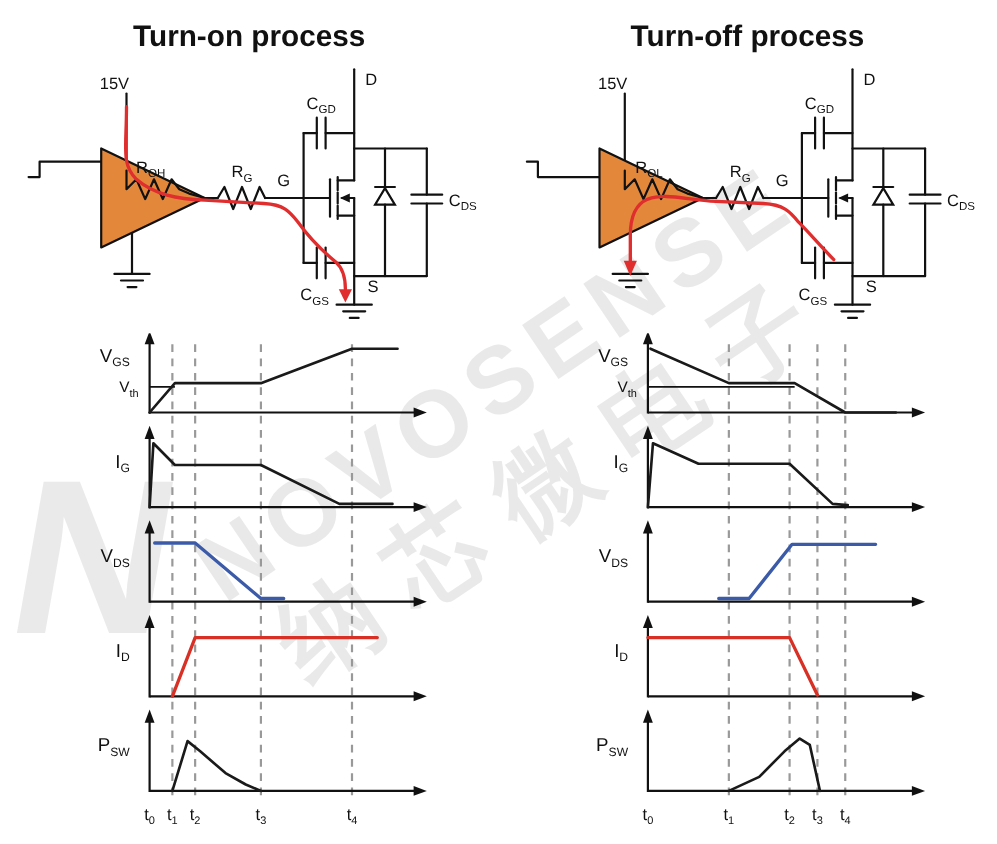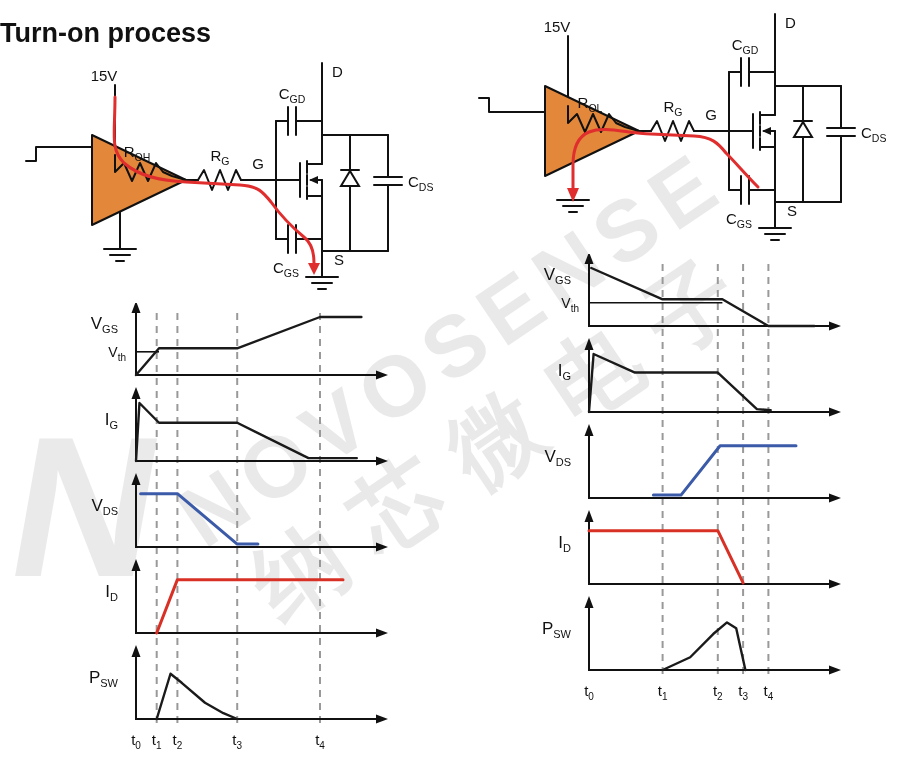--- a/index.html
+++ b/index.html
@@ -1,20 +1,20 @@
 <!DOCTYPE html>
 <html><head>
 <meta charset="utf-8">
 <style>
   *{margin:0;padding:0;box-sizing:border-box}
   html,body{background:#fff}
   body{font-family:"Liberation Sans",sans-serif}
   .canvas{position:relative;width:906px;height:767px;background:#fff;overflow:hidden}
   .panel{position:absolute;top:0;width:453px;height:767px}
-  .title{padding-top:18px;font-size:27px;font-weight:600;color:#111}
+  .title{padding-top:18px;text-align:center;font-size:27px;font-weight:600;color:#111}
   svg{display:block}
   .circuit{margin-top:2px}
   .waves{margin-left:6px}
   .w{stroke:#111;stroke-width:2;fill:none;stroke-linecap:round;stroke-linejoin:round}
   .ctxt{font-size:15px;fill:#111}
   .csub{font-size:10.5px}
   .red{stroke:#E02D2D;stroke-width:3;fill:none;stroke-linecap:round;stroke-linejoin:round}
   .redfill{fill:#E02D2D;stroke:none}
   .watermark{position:absolute;left:-100px;top:290px;width:1160px;text-align:center;
     transform:rotate(-34deg);color:rgba(125,125,125,0.17);font-weight:bold;
@@ -149,20 +149,21 @@
         <polyline points="150.7,416 164.5,370.76 176,380.04 199,399.76 217.4,410.2 231.2,416" fill="none" stroke="#1a1a1a" stroke-width="2.4" stroke-linejoin="round" stroke-linecap="round"></polyline>
         <text x="130" y="442" text-anchor="middle" fill="#111"><tspan font-size="15">t</tspan><tspan font-size="10" dy="4">0</tspan></text>
         <text x="150.7" y="442" text-anchor="middle" fill="#111"><tspan font-size="15">t</tspan><tspan font-size="10" dy="4">1</tspan></text>
         <text x="171.4" y="442" text-anchor="middle" fill="#111"><tspan font-size="15">t</tspan><tspan font-size="10" dy="4">2</tspan></text>
         <text x="231.2" y="442" text-anchor="middle" fill="#111"><tspan font-size="15">t</tspan><tspan font-size="10" dy="4">3</tspan></text>
         <text x="314" y="442" text-anchor="middle" fill="#111"><tspan font-size="15">t</tspan><tspan font-size="10" dy="4">4</tspan></text>
       </svg>
   </div>
 
   <div class="panel" style="left:453px">
+    <div class="title">Turn-off process</div>
 
     <svg class="circuit" width="453" height="252" viewBox="0 0 453 252">
       <text x="104" y="30" text-anchor="middle" class="ctxt">15V</text>
       <line x1="115" y1="34" x2="115" y2="104" class="w"></line>
 
       <polyline points="26,96 36,96 36,110 92,110" class="w"></polyline>
       <polygon points="92,84 92,174 186,129" fill="#E3873B" stroke="#111" stroke-width="2" stroke-linejoin="round"></polygon>
       <polyline points="115,104 115,121 124,112 132,130 140,112 148,130 156,112 163,121 172,125 186,129" class="w"></polyline>
       <text x="137" y="106" text-anchor="middle" class="ctxt"><tspan>R</tspan><tspan class="csub" dy="4">OL</tspan></text>
       <line x1="120" y1="161" x2="120" y2="198" class="w"></line>

